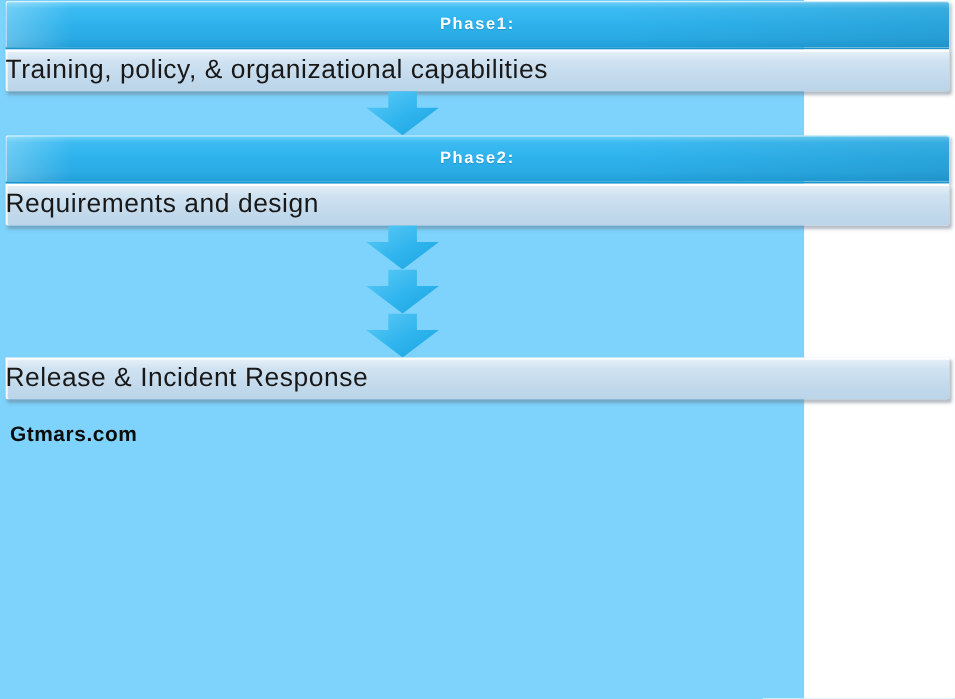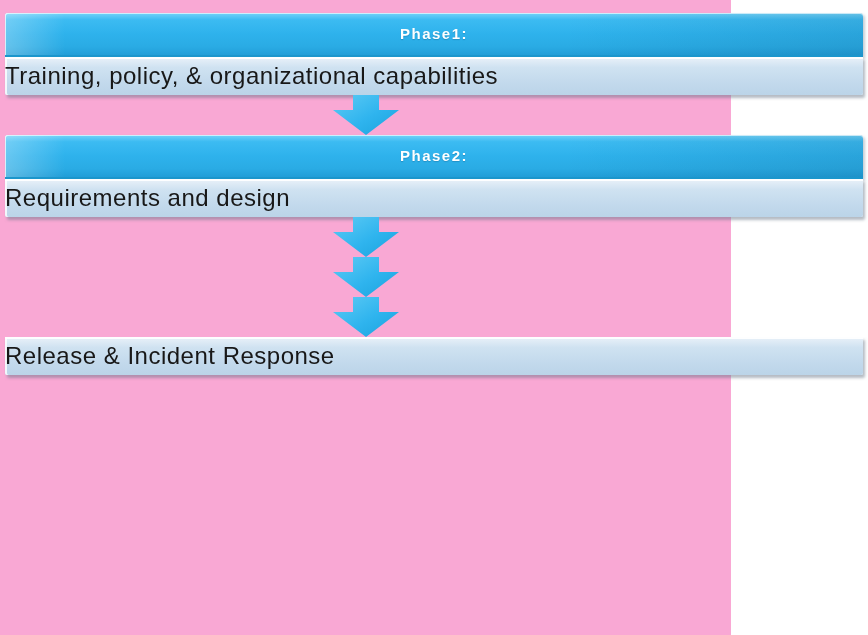--- a/index.html
+++ b/index.html
@@ -4,22 +4,22 @@
 <style>
   * { margin: 0; padding: 0; box-sizing: border-box; }
   html, body { background: #ffffff; }
   body {
     width: 868px; height: 635px;
     font-family: "Liberation Sans", sans-serif;
     overflow: hidden;
   }
   .diagram {
     width: 731px; height: 635px;
-    padding: 13px 5px 0 5px;
-    background: #f9a8d4;
+    padding: 1px 5px 0 5px;
+    background: #7dd3fc;
     position: relative;
   }
   .phase-block { width: 858px; }
   .phase-header {
     height: 44px;
     line-height: 41px;
     text-align: center;
     color: #ffffff;
     font-size: 15px;
     font-weight: 600;
@@ -111,14 +111,15 @@
   <div class="arrow-zone">
     <svg width="66" height="40" viewBox="0 0 66 40">
       <polygon points="20,0 46,0 46,15 66,15 33,40 0,15 20,15" fill="url(#arrowGrad)"></polygon>
     </svg>
   </div>
 
   <div class="phase-block">
     <div class="phase-body">Release &amp; Incident Response</div>
   </div>
 
+  <div class="footer-brand">Gtmars.com</div>
 
 </div>
 
 </body></html>

